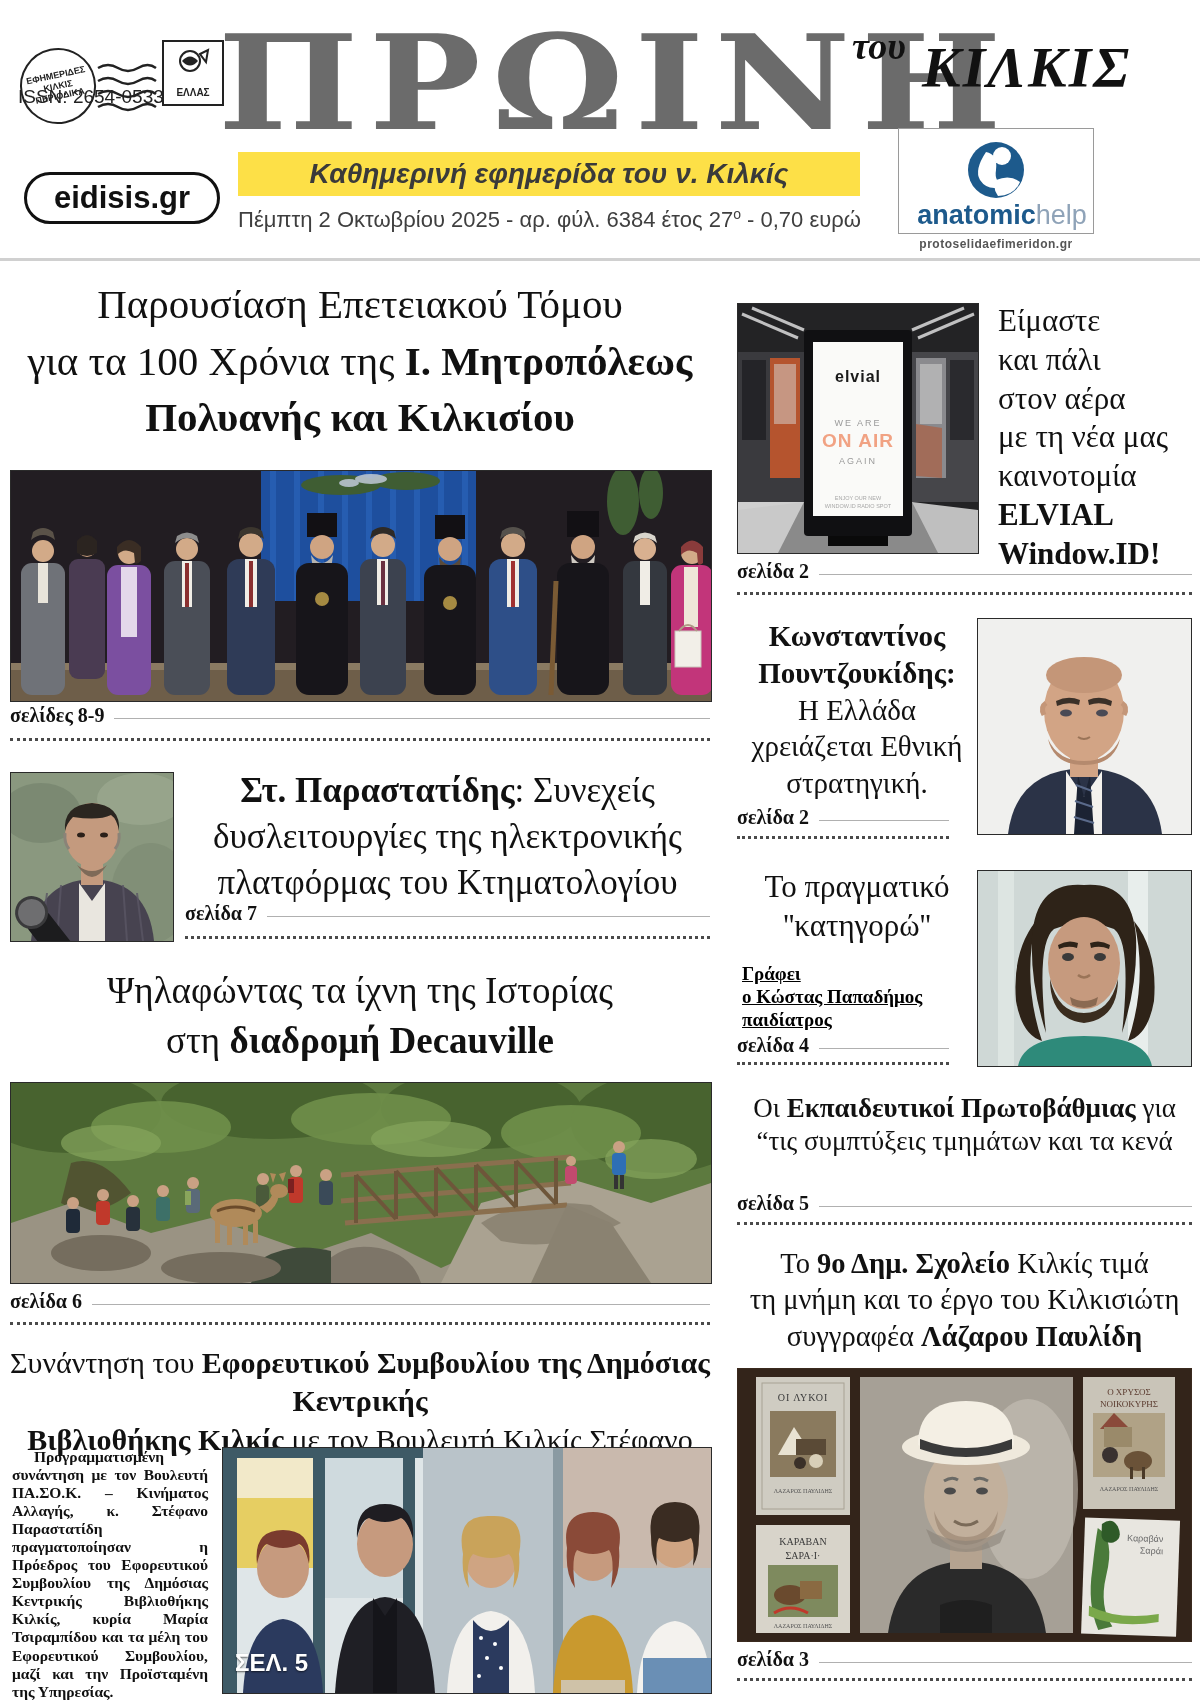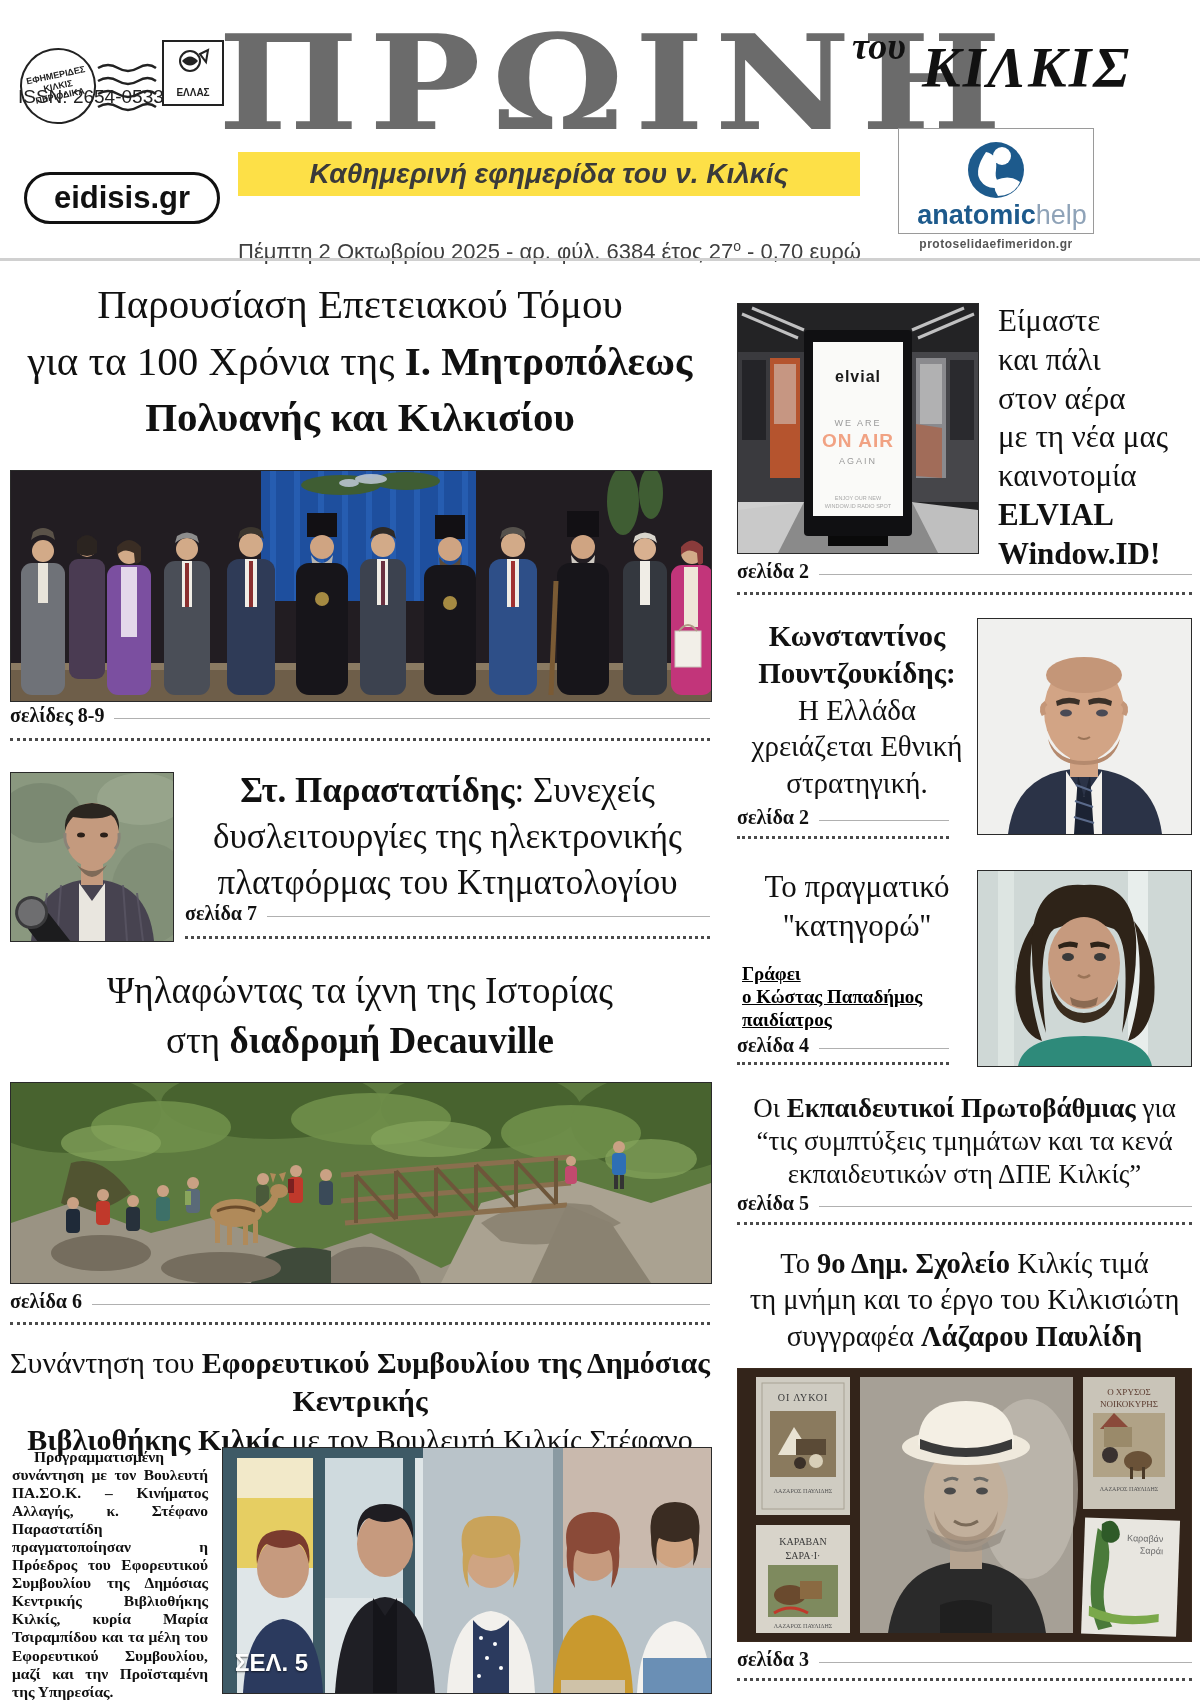--- a/index.html
+++ b/index.html
@@ -89,21 +89,21 @@
   </div>
   <div class="abs issn" style="left:18px;top:86px;">ISSN: 2654-0533</div>
 
   <div class="abs masthead" style="left:218px;top:18px;">ΠΡΩΙΝΗ</div>
   <div class="abs mast-tou" style="left:852px;top:24px;">του</div>
   <div class="abs mast-kilkis" style="left:922px;top:34px;">ΚΙΛΚΙΣ</div>
 
   <div class="abs site-badge" style="left:24px;top:172px;">eidisis.gr</div>
 
   <div class="abs subband" style="left:238px;top:152px;">Καθημερινή εφημερίδα του ν. Κιλκίς</div>
-  <div class="abs dateline" style="left:238px;top:206px;margin-top:32px;">
+  <div class="abs dateline" style="left:238px;top:206px;">
     <span>Πέμπτη 2 Οκτωβρίου 2025 - αρ. φύλ. 6384  έτος 27</span><sup style="font-size:14px;">ο</sup><span> - 0,70 ευρώ</span>
   </div>
 
   <div class="abs logo-box" style="left:898px;top:128px;">
     <svg width="60" height="60" viewBox="0 0 60 60" style="margin-bottom:2px;">
       <circle cx="30" cy="30" r="28" fill="#1d5a8c"></circle>
       <circle cx="36" cy="16" r="9" fill="#fff"></circle>
       <path d="M20 12 q12 2 10 18 q-2 12 8 16 q-16 6 -24 -6 q-6 -10 6 -28" fill="#fff"></path>
       <path d="M30 40 q14 -6 24 2 q-6 14 -22 14 q-6 -8 -2 -16" fill="#fff"></path>
     </svg>
@@ -553,21 +553,20 @@
           <path d="M80 74 q10 -6 20 -2 l-1 5 q-9 -3 -18 1 Z"></path>
           <path d="M132 74 q-10 -6 -20 -2 l1 5 q9 -3 18 1 Z"></path>
         </g>
       <path d="M100 104 q6 5 12 0" stroke="#9a7458" stroke-width="2.5" fill="none"></path>
     </svg>
   </div>
 
   <div class="abs hl rhD" style="left:737px;top:1092px;width:455px;">
     <span>Οι </span><span class="b">Εκπαιδευτικοί Πρωτοβάθμιας</span><span> για</span><br>
     <span>“τις συμπτύξεις τμημάτων και τα κενά</span><br>
-    <span>εκπαιδευτικών στη ΔΠΕ Κιλκίς”</span>
   </div>
   <div class="abs caprow" style="left:737px;top:1192px;width:455px;">
     <span class="cap">σελίδα 5</span>
     <span class="capline"></span>
   </div>
   <div class="abs dots" style="left:737px;top:1222px;width:455px;"></div>
 
   <div class="abs hl rhE" style="left:737px;top:1246px;width:455px;">
     <span>Το </span><span class="b">9ο Δημ. Σχολείο</span><span> Κιλκίς τιμά</span><br>
     <span>τη μνήμη και το έργο του Κιλκισιώτη</span><br>

